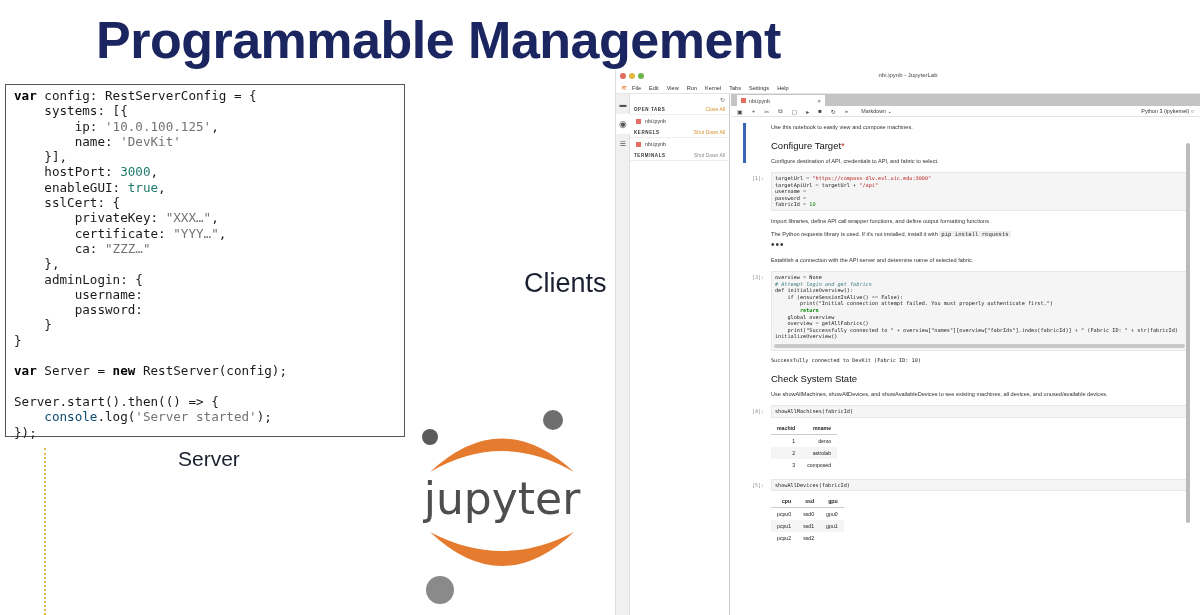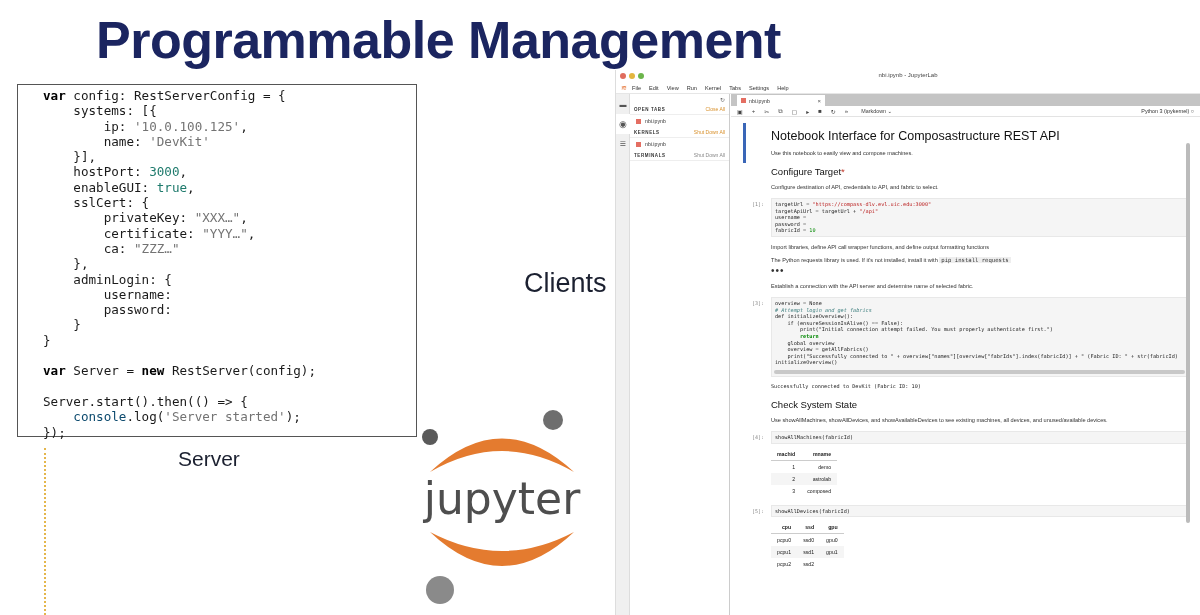--- a/index.html
+++ b/index.html
@@ -1,20 +1,20 @@
 <!DOCTYPE html>
 <html><head>
 <meta charset="utf-8">
 <style>
   * { box-sizing: border-box; margin: 0; padding: 0; }
   body { width: 1200px; height: 615px; background: #ffffff; position: relative; overflow: hidden; font-family: "Liberation Sans", sans-serif; }
   .slide-title { position: absolute; left: 96px; top: 10px; font-family: "Liberation Sans", sans-serif; font-weight: bold; font-size: 52px; color: #1b2560; letter-spacing: -0.5px; }
 
   
-  .code-box { position: absolute; left: 17px; top: 84px; width: 400px; height: 353px; border: 1.5px solid #555; background: #fff; padding: 3px 0 0 25px; }
+  .code-box { position: absolute; left: 5px; top: 84px; width: 400px; height: 353px; border: 1.5px solid #555; background: #fff; padding: 3px 0 0 8px; }
   .code-box pre { font-family: "DejaVu Sans Mono", monospace; font-size: 12.6px; line-height: 15.3px; color: #1a1a1a; white-space: pre; }
   .kw { font-weight: bold; color: #000; }
   .str { color: #737373; }
   .num { color: #1e7a6c; }
   .bool { color: #1e7a6c; }
   .fn { color: #0c4a6e; }
 
   .server-label { position: absolute; left: 178px; top: 447px; font-size: 21px; color: #1b2030; }
   .clients-label { position: absolute; left: 524px; top: 268px; font-size: 27px; color: #1b2030; }
   .dotted-line { position: absolute; left: 44px; top: 448px; width: 0; height: 167px; border-left: 2px dotted #e4b64c; }
@@ -189,21 +189,20 @@
       <span class="tb">■</span>
       <span class="tb">↻</span>
       <span class="tb">»</span>
       <span class="cell-type"><span>Markdown</span> ⌄</span>
       <span class="kernel"><span>Python 3 (ipykernel)</span> ○</span>
     </div>
 
     <div class="nb">
       <div class="active-bar"></div>
       <div class="nb-content">
-        <div class="nb-h1">Notebook Interface for Composastructure REST API</div>
         <div class="nb-p">Use this notebook to easily view and compose machines.</div>
 
         <div class="nb-h2"><span>Configure Target</span><span class="star">*</span></div>
         <div class="nb-p">Configure destination of API, credentials to API, and fabric to select.</div>
         <div class="codecell">
           <span class="prompt">[1]:</span>
 <pre><span>targetUrl = </span><span class="c-str">"https://compass-dlv.evl.uic.edu:3000"</span>
 <span>targetApiUrl = targetUrl + </span><span class="c-str">"/api"</span>
 <span>username = </span>
 <span>password = </span>

